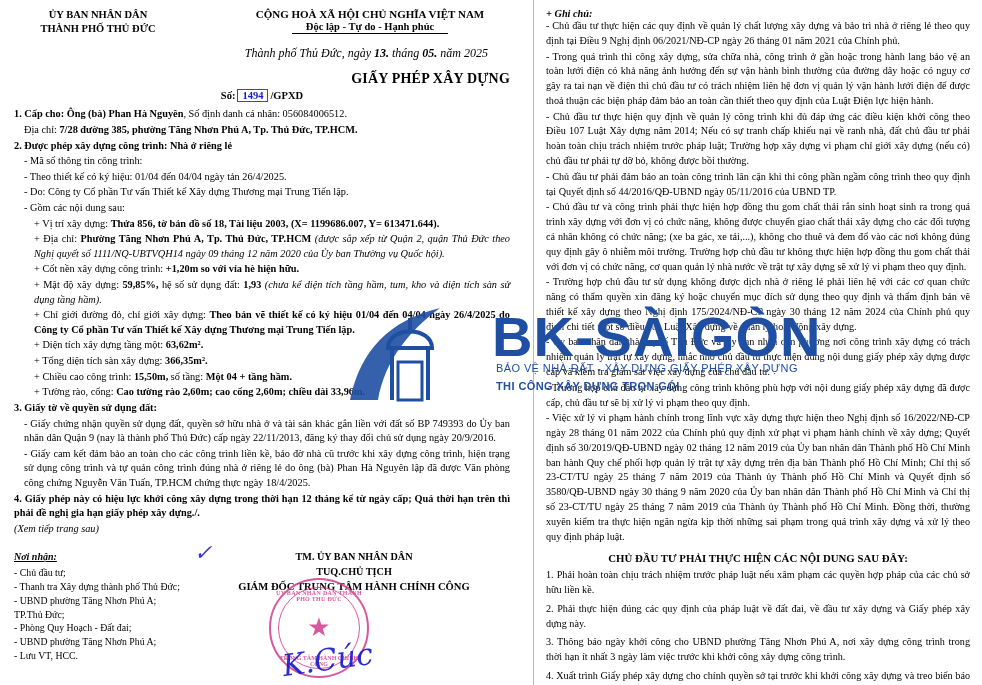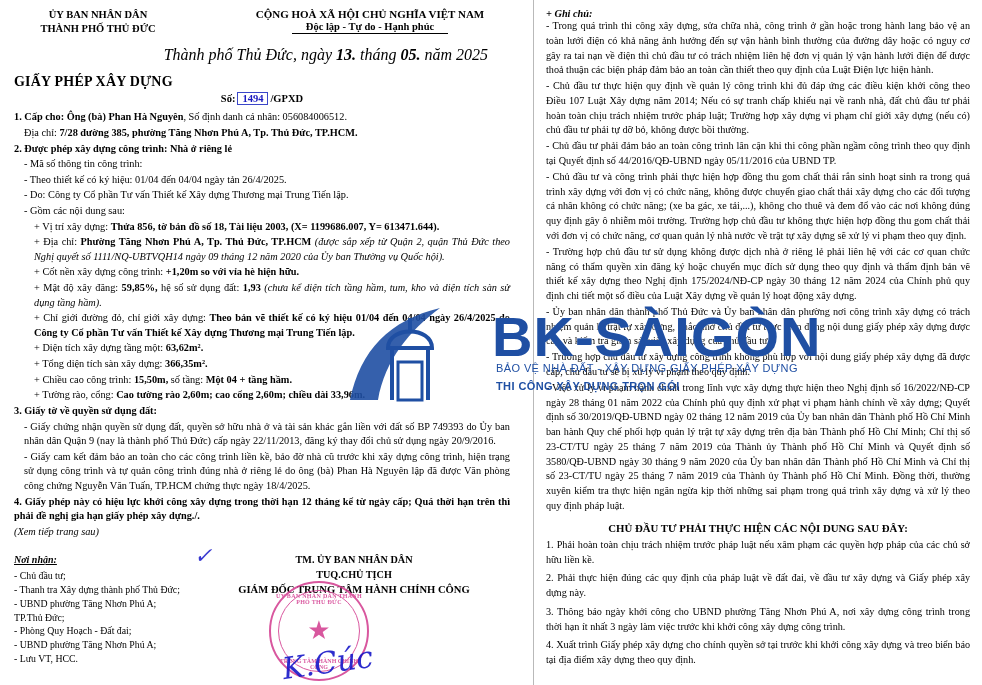--- a/index.html
+++ b/index.html
@@ -16,24 +16,24 @@
   .col-right{position:absolute;left:540px;top:0;width:442px;height:685px;padding:8px 12px 0 6px;box-sizing:border-box;}
   .divider{position:absolute;left:533px;top:0;width:1px;height:685px;background:#b9b9b9;}
 
   .hdr{display:flex;justify-content:space-between;align-items:flex-start;gap:48px;}
   .hdr-left{width:180px;text-align:center;font-size:10.5px;font-weight:bold;line-height:1.35;}
   .hdr-right{width:300px;text-align:center;}
   .hdr-right .l1{font-size:11px;font-weight:bold;}
   .hdr-right .l2{font-size:10.5px;font-weight:bold;margin-top:1px;}
   .hdr-right .l2 .und{border-bottom:1px solid #000000;padding:0 14px 1px 14px;}
 
-  .place-date{text-align:right;font-size:16px;font-style:italic;margin-top:10px;padding-right:22px;}
+  .place-date{text-align:right;font-size:12px;font-style:italic;margin-top:10px;padding-right:22px;}
   .place-date b{font-style:italic;font-weight:bold;}
 
-  .title{text-align:left;font-size:14px;font-weight:bold;margin-top:10px;letter-spacing:.2px;}
+  .title{text-align:right;font-size:14px;font-weight:bold;margin-top:10px;letter-spacing:.2px;}
   .sub-no{text-align:center;font-size:10.5px;font-weight:bold;margin-top:3px;}
   .sub-no .boxnum{border:1px solid #3a46c8;color:#1a1ac0;padding:0 4px;margin:0 2px;font-weight:bold;}
 
   .body-txt{font-size:10.3px;line-height:1.42;margin-top:6px;text-align:justify;}
   .body-txt p{margin:0 0 1px 0;}
   .ind1{padding-left:10px;}
   .ind2{padding-left:20px;}
   b{font-weight:bold;}
   i{font-style:italic;}
 
@@ -118,21 +118,21 @@
       <p><b>1. Cấp cho:</b> <b>Ông (bà) Phan Hà Nguyên</b><span>, Số định danh cá nhân: 056084006512.</span></p>
       <p class="ind1"><span>Địa chỉ:</span> <b>7/28 đường 385, phường Tăng Nhơn Phú A, Tp. Thủ Đức, TP.HCM.</b></p>
       <p><b>2. Được phép xây dựng công trình:</b> <b>Nhà ở riêng lẻ</b></p>
       <p class="ind1">- Mã số thông tin công trình:</p>
       <p class="ind1">- Theo thiết kế có ký hiệu: 01/04 đến 04/04 ngày tản 26/4/2025.</p>
       <p class="ind1">- Do: Công ty Cổ phần Tư vấn Thiết kế Xây dựng Thương mại Trung Tiến lập.</p>
       <p class="ind1">- Gồm các nội dung sau:</p>
       <p class="ind2"><span>+ Vị trí xây dựng:</span> <b>Thửa 856, tờ bản đồ số 18, Tài liệu 2003, (X= 1199686.007, Y= 613471.644).</b></p>
       <p class="ind2"><span>+ Địa chỉ:</span> <b>Phường Tăng Nhơn Phú A, Tp. Thủ Đức, TP.HCM</b> <i>(được sắp xếp từ Quận 2, quận Thủ Đức theo Nghị quyết số 1111/NQ-UBTVQH14 ngày 09 tháng 12 năm 2020 của Ủy ban Thường vụ Quốc hội).</i></p>
       <p class="ind2"><span>+ Cốt nền xây dựng công trình:</span> <b>+1,20m so với vỉa hè hiện hữu.</b></p>
-      <p class="ind2"><span>+ Mật độ xây đăng:</span> <b>59,85%,</b> <span>hệ số sử dụng đất:</span> <b>1,93</b> <i>(chưa kể diện tích tầng hầm, tum, kho và diện tích sàn sử dụng tầng hầm).</i></p>
+      <p class="ind2"><span>+ Mật độ xây dựng:</span> <b>59,85%,</b> <span>hệ số sử dụng đất:</span> <b>1,93</b> <i>(chưa kể diện tích tầng hầm, tum, kho và diện tích sàn sử dụng tầng hầm).</i></p>
       <p class="ind2"><span>+ Chỉ giới đường đỏ, chỉ giới xây dựng:</span> <b>Theo bản vẽ thiết kế có ký hiệu 01/04 đến 04/04 ngày 26/4/2025 do Công ty Cổ phần Tư vấn Thiết kế Xây dựng Thương mại Trung Tiến lập.</b></p>
       <p class="ind2"><span>+ Diện tích xây dựng tầng một:</span> <b>63,62m².</b></p>
       <p class="ind2"><span>+ Tổng diện tích sàn xây dựng:</span> <b>366,35m².</b></p>
       <p class="ind2"><span>+ Chiều cao công trình:</span> <b>15,50m,</b> <span>số tầng:</span> <b>Một 04 + tầng hầm.</b></p>
       <p class="ind2"><span>+ Tường rào, cổng:</span> <b>Cao tường rào 2,60m; cao cổng 2,60m; chiều dài 33,96m.</b></p>
       <p><b>3. Giấy tờ về quyền sử dụng đất:</b></p>
       <p class="ind1">- Giấy chứng nhận quyền sử dụng đất, quyền sở hữu nhà ở và tài sản khác gắn liền với đất số BP 749393 do Ủy ban nhân dân Quận 9 (nay là thành phố Thủ Đức) cấp ngày 22/11/2013, đăng ký thay đổi chủ sử dụng ngày 20/9/2016.</p>
       <p class="ind1">- Giấy cam kết đảm bảo an toàn cho các công trình liền kề, bảo đờ nhà cũ trước khi xây dựng công trình, hiện trạng sử dụng công trình và tự quản công trình đúng nhà ở riêng lẻ do ông (bà) Phan Hà Nguyên lập đã được Văn phòng công chứng Nguyễn Văn Tuấn, TP.HCM chứng thực ngày 18/4/2025.</p>
       <p><b>4. Giấy phép này có hiệu lực khởi công xây dựng trong thời hạn</b> <b>12</b> <b>tháng kể từ ngày cấp; Quá thời hạn trên thì phải đề nghị gia hạn giấy phép xây dựng./.</b></p>
       <p><i>(Xem tiếp trang sau)</i></p>
@@ -164,20 +164,21 @@
       </div>
       <div class="sig-scribble2">✓</div>
       <div class="sig-scribble">K.Cúc</div>
 
     </div>
   </div>
 
   <div class="col-right">
     <div class="r-note-title">+ Ghi chú:</div>
     <div class="r-body">
+      <p>- Chủ đầu tư thực hiện các quy định về quản lý chất lượng xây dựng và bảo trì nhà ở riêng lẻ theo quy định tại Điều 9 Nghị định 06/2021/NĐ-CP ngày 26 tháng 01 năm 2021 của Chính phủ.</p>
       <p>- Trong quá trình thi công xây dựng, sửa chữa nhà, công trình ở gần hoặc trong hành lang bảo vệ an toàn lưới điện có khả năng ảnh hưởng đến sự vận hành bình thường của đường dây hoặc có nguy cơ gây ra tai nạn về điện thì chủ đầu tư có trách nhiệm liên hệ đơn vị quản lý vận hành lưới điện để được thoả thuận các biện pháp đảm bảo an toàn cần thiết theo quy định của Luật Điện lực hiện hành.</p>
       <p>- Chủ đầu tư thực hiện quy định về quản lý công trình khi đủ đáp ứng các điều kiện khởi công theo Điều 107 Luật Xây dựng năm 2014; Nếu có sự tranh chấp khiếu nại về ranh nhà, đất chủ đầu tư phải hoàn toàn chịu trách nhiệm trước pháp luật; Trường hợp xây dựng vi phạm chỉ giới xây dựng (nếu có) chủ đầu tư phải tự dỡ bỏ, không được bồi thường.</p>
       <p>- Chủ đầu tư phải đảm bảo an toàn công trình lân cận khi thi công phần ngầm công trình theo quy định tại Quyết định số 44/2016/QĐ-UBND ngày 05/11/2016 của UBND TP.</p>
       <p>- Chủ đầu tư và công trình phải thực hiện hợp đồng thu gom chất thải rắn sinh hoạt sinh ra trong quá trình xây dựng với đơn vị có chức năng, không được chuyển giao chất thải xây dựng cho các đối tượng cá nhân không có chức năng; (xe ba gác, xe tải,...), không cho thuê và đem đổ vào các nơi không đúng quy định gây ô nhiễm môi trường. Trường hợp chủ đầu tư không thực hiện hợp đồng thu gom chất thải với đơn vị có chức năng, cơ quan quản lý nhà nước về trật tự xây dựng sẽ xử lý vi phạm theo quy định.</p>
       <p>- Trường hợp chủ đầu tư sử dụng không được dịch nhà ở riêng lẻ phải liên hệ với các cơ quan chức năng có thẩm quyền xin đăng ký hoặc chuyển mục đích sử dụng theo quy định và thẩm định bản vẽ thiết kế xây dựng theo Nghị định 175/2024/NĐ-CP ngày 30 tháng 12 năm 2024 của Chính phủ quy định chi tiết một số điều của Luật Xây dựng về quản lý hoạt động xây dựng.</p>
       <p>- Ủy ban nhân dân thành phố Thủ Đức và Ủy ban nhân dân phường nơi công trình xây dựng có trách nhiệm quản lý trật tự xây dựng, nhắc nhở chủ đầu tư thực hiện đúng nội dung giấy phép xây dựng được cấp và kiểm tra giám sát việc xây dựng của chủ đầu tư.</p>
       <p>- Trường hợp chủ đầu tư xây dựng công trình không phù hợp với nội dung giấy phép xây dựng đã được cấp, chủ đầu tư sẽ bị xử lý vi phạm theo quy định.</p>
       <p>- Việc xử lý vi phạm hành chính trong lĩnh vực xây dựng thực hiện theo Nghị định số 16/2022/NĐ-CP ngày 28 tháng 01 năm 2022 của Chính phủ quy định xử phạt vi phạm hành chính về xây dựng; Quyết định số 30/2019/QĐ-UBND ngày 02 tháng 12 năm 2019 của Ủy ban nhân dân Thành phố Hồ Chí Minh ban hành Quy chế phối hợp quản lý trật tự xây dựng trên địa bàn Thành phố Hồ Chí Minh; Chỉ thị số 23-CT/TU ngày 25 tháng 7 năm 2019 của Thành ủy Thành phố Hồ Chí Minh và Quyết định số 3580/QĐ-UBND ngày 30 tháng 9 năm 2020 của Ủy ban nhân dân Thành phố Hồ Chí Minh và Chỉ thị số 23-CT/TU ngày 25 tháng 7 năm 2019 của Thành ủy Thành phố Hồ Chí Minh. Đồng thời, thường xuyên kiểm tra thực hiện ngăn ngừa kịp thời những sai phạm trong quá trình xây dựng và xử lý theo quy định pháp luật.</p>
     </div>
 

